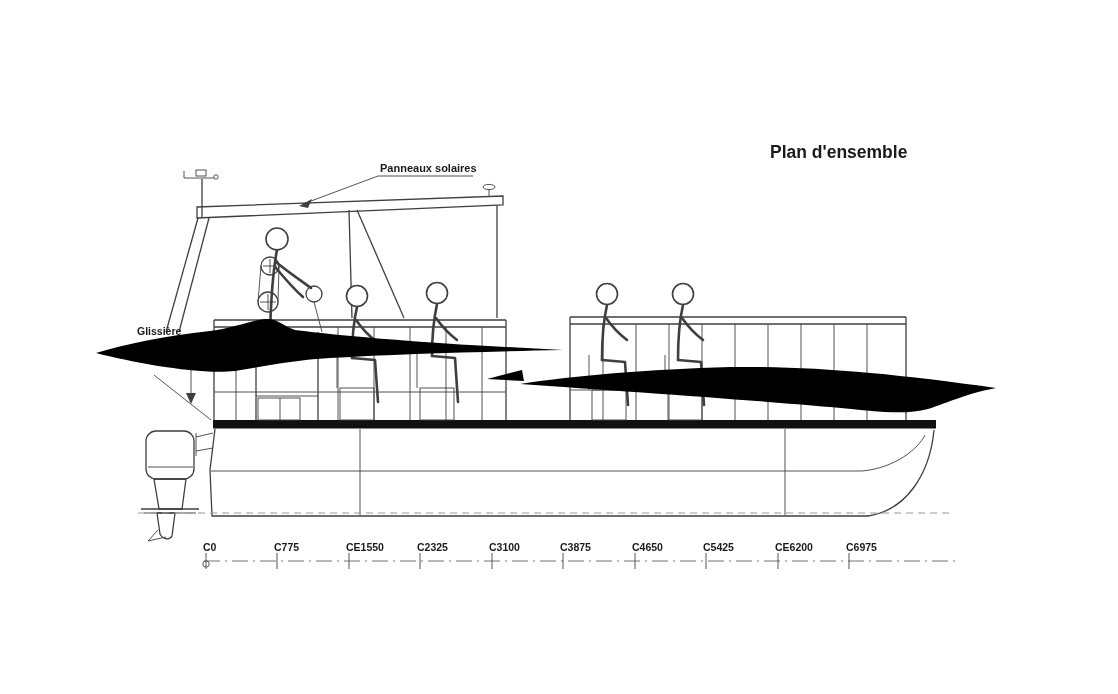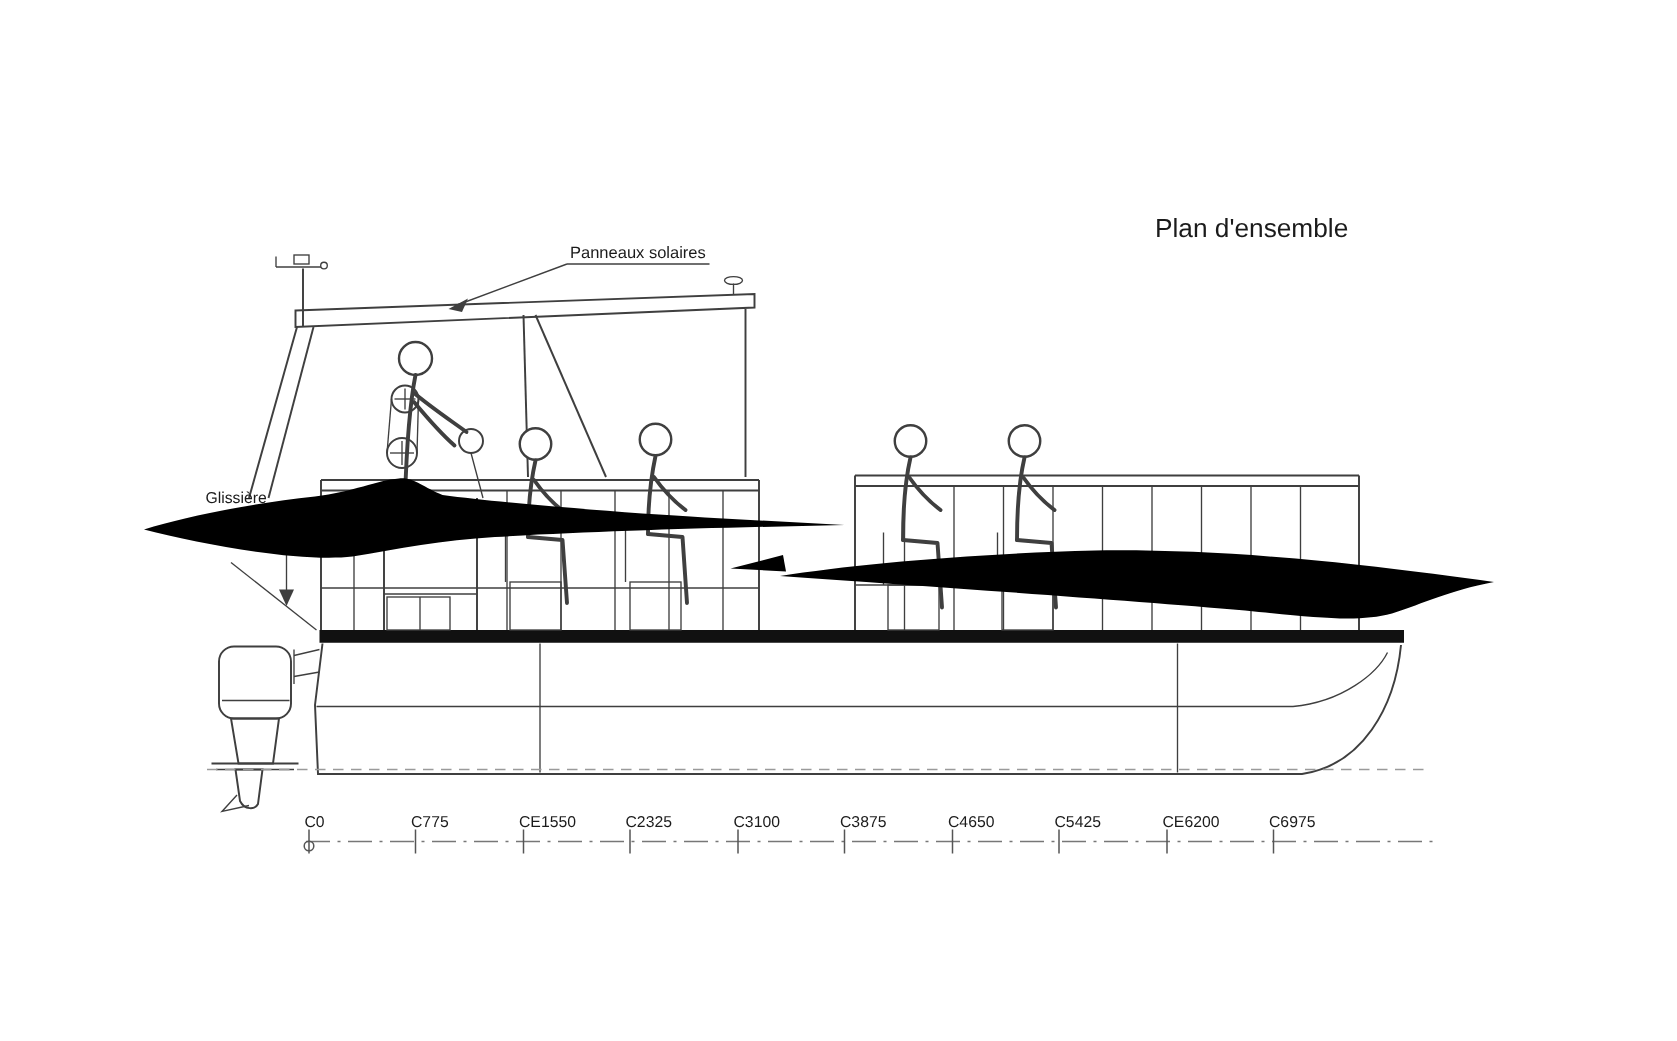--- a/index.html
+++ b/index.html
@@ -9,20 +9,21 @@
     --redaction:#000000;
     --background:#ffffff;
   }
   html,body{margin:0;padding:0;background:var(--background);}
   .canvas{
     position:relative;
     width:1069px;height:694px;
     background:var(--background);
     overflow:hidden;
     font-family:"Liberation Sans", sans-serif;
+    font-weight:bold;
   }
   svg{display:block;}
   svg text{font-family:"Liberation Sans", sans-serif; fill:var(--text);}
   .t-title{font-size:17.5px;}
   .t-label{font-size:11px;}
   .t-small{font-size:10.5px;}
   .ln{stroke:var(--line);stroke-width:1.3;fill:none;}
   .ln-thin{stroke:var(--line);stroke-width:0.9;fill:none;}
   .ln-body{stroke:var(--line);stroke-width:2.6;fill:none;stroke-linecap:round;stroke-linejoin:round;}
   .dash{stroke:var(--light-line);stroke-width:1.1;fill:none;stroke-dasharray:7 5;}

